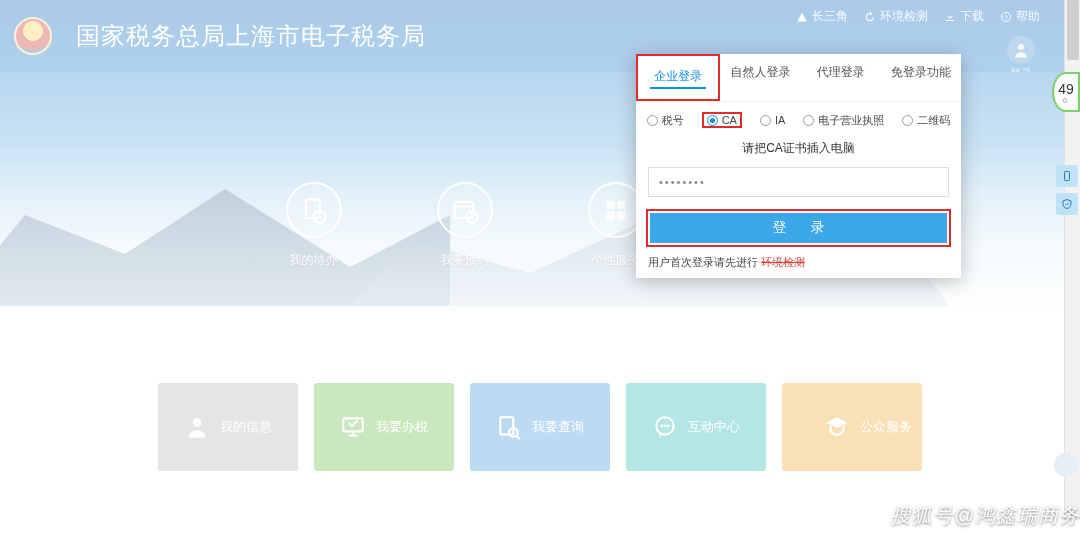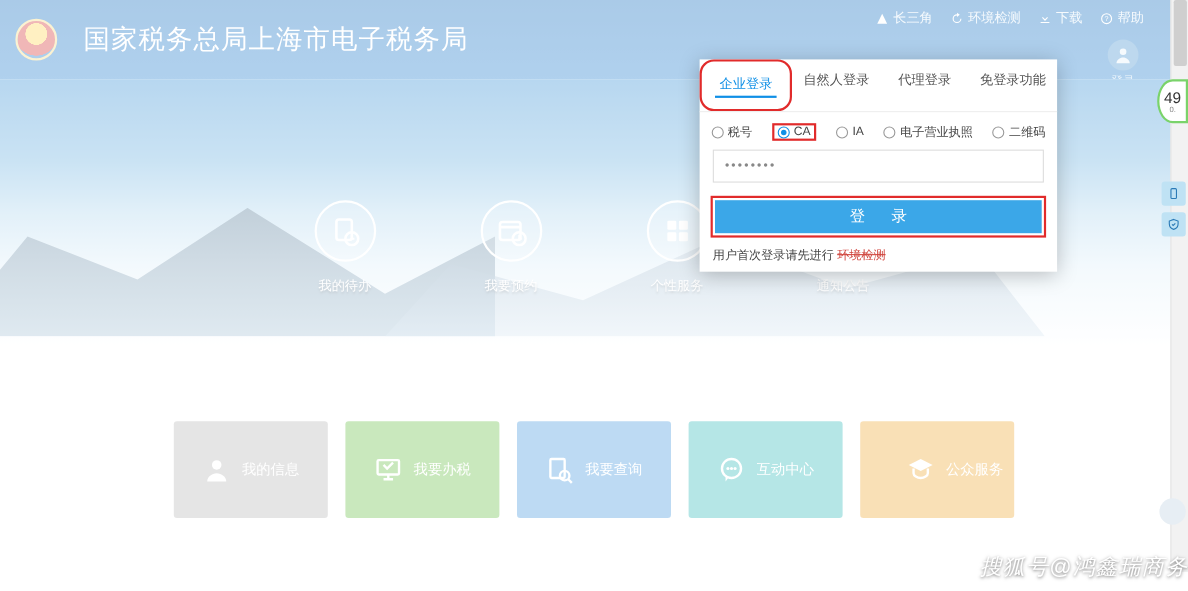--- a/index.html
+++ b/index.html
@@ -47,21 +47,21 @@
     .c-orange { background: #f0b24a; padding-left: 32px; }
 
     
     .overlay { position: absolute; inset: 0; background: rgba(255,255,255,0.6); pointer-events: none; z-index: 10; }
 
     
     .login-panel { position: absolute; top: 54px; left: 636px; width: 325px; background: #fff; box-shadow: 0 3px 18px rgba(0,0,0,0.25); z-index: 20; padding-bottom: 4px; }
 
     .login-tabs { display: flex; border-bottom: 1px solid #eee; }
     .login-tab { flex: 1; text-align: center; padding: 10px 0; font-size: 12px; color: #555; cursor: pointer; }
-    .login-tab.active { color: #0f8fe6; border-radius: 13px; }
+    .login-tab.active { color: #0f8fe6; }
     .red-box { border: 2px solid #e12b2b; }
     .tab-active-wrap { display: inline-block; padding: 2px 4px; border-bottom: 2px solid #0f8fe6; }
 
     .radio-row { display: flex; justify-content: center; gap: 18px; padding: 10px 20px 8px; font-size: 11px; color: #444; }
     .radio-item { display: flex; align-items: center; gap: 4px; cursor: pointer; white-space: nowrap; }
     .radio-dot { width: 11px; height: 11px; border: 1px solid #999; border-radius: 50%; display: inline-block; position: relative; }
     .radio-dot.checked { border-color: #0f8fe6; }
     .radio-dot.checked::after { content: ""; position: absolute; inset: 2px; border-radius: 50%; background: #0f8fe6; }
     .radio-red-box { border: 2px solid #e12b2b; padding: 0 3px; }
 
@@ -263,20 +263,21 @@
     <label class="radio-item">
       <span class="radio-dot"></span>
       <span>电子营业执照</span>
     </label>
     <label class="radio-item">
       <span class="radio-dot"></span>
       <span>二维码</span>
     </label>
   </div>
 
+  <div class="hint">请把CA证书插入电脑</div>
 
   <div class="pw-input">
     <span>••••••••</span>
   </div>
 
   <div class="login-btn-wrap">
     <button class="login-btn">登 录</button>
   </div>
 
   <div class="first-login">

